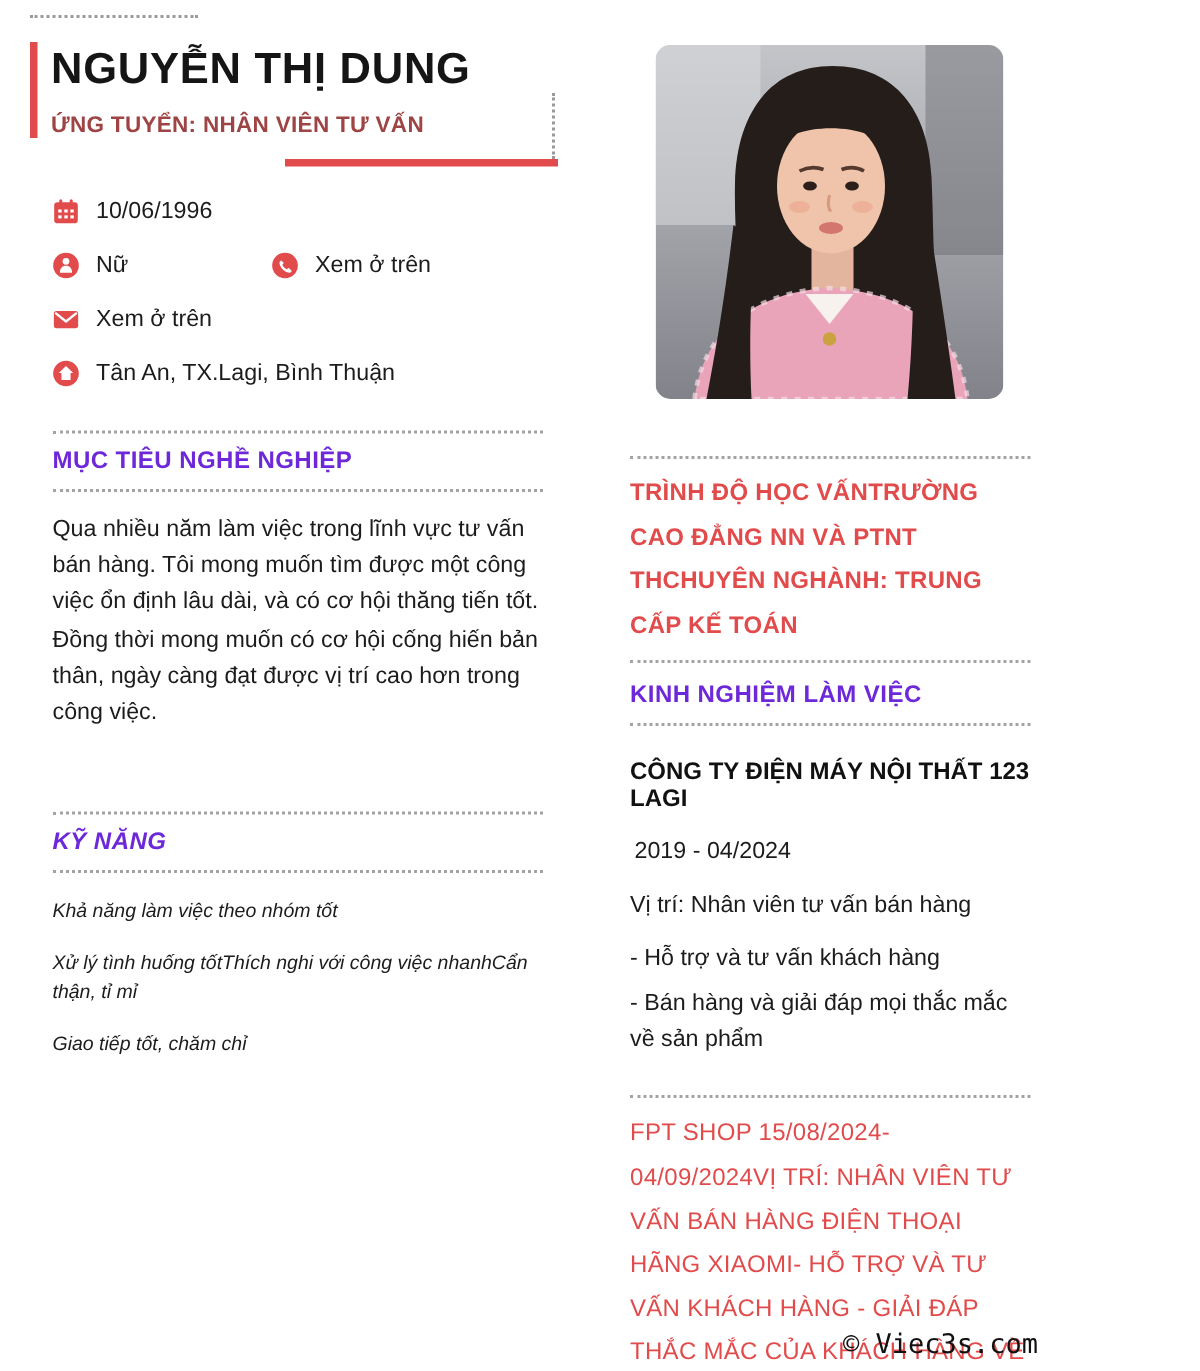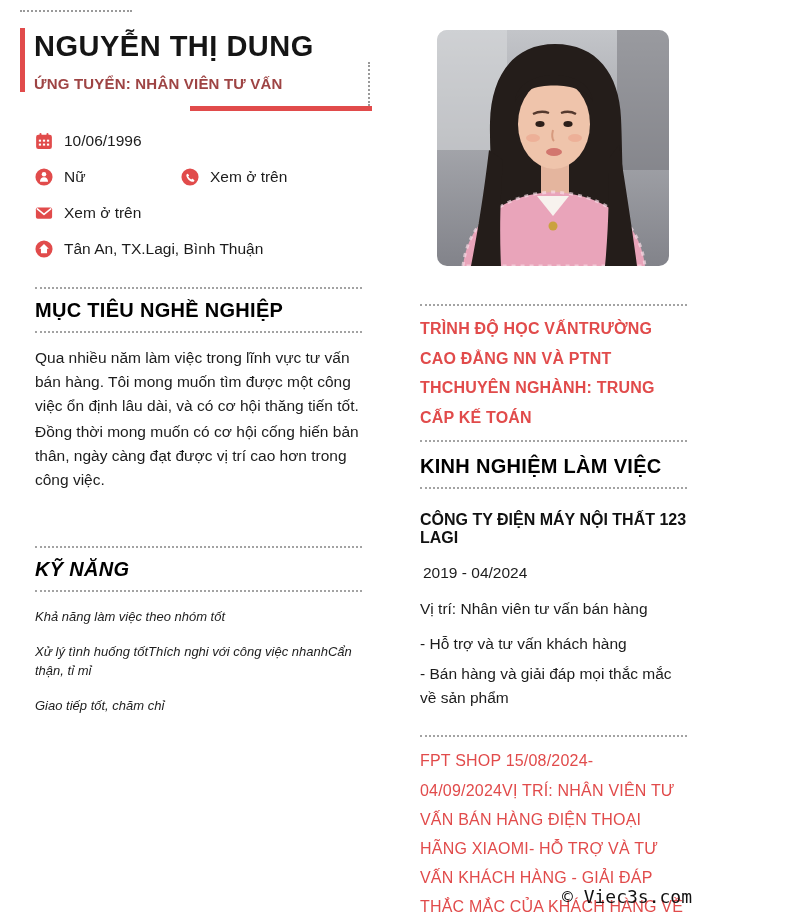--- a/index.html
+++ b/index.html
@@ -25,21 +25,21 @@
   
   .contact { margin-top: 18px; }
   .contact-row { display: flex; align-items: center; margin-bottom: 13px; min-height: 23px; font-size: 15.5px; }
   .contact-group { display: flex; align-items: center; }
   .contact-group.first { min-width: 146px; text-align: center; }
   .cicon { width: 18px; height: 18px; margin-right: 11px; flex: 0 0 18px; }
   .cicon svg { width: 18px; height: 18px; display: block; }
 
   
   .rule { border-top: 2px dotted #a3a3a3; }
-  .section-title { color: #000000; font-size: 20px; font-weight: bold; letter-spacing: .3px; padding: 10px 0 9px 0; }
+  .section-title { color: #6d28d9; font-size: 16px; font-weight: bold; letter-spacing: .3px; padding: 10px 0 9px 0; }
   .para { font-size: 15.5px; line-height: 1.55; margin-top: 13px; color: #1c1c1c; }
   .skill-item { font-size: 13px; line-height: 1.5; margin-top: 15px; }
   .skills-block { margin-top: 54px; font-style: italic; }
 
   
   .photo { width: 232px; height: 236px; margin: 20px 18px 0 auto; border-radius: 10px; overflow: hidden; }
   .photo svg { display: block; width: 232px; height: 236px; }
   .edu-rule { margin-top: 38px; }
   .edu-heading { color: #e14b4b; font-size: 16px; font-weight: bold; line-height: 1.85; padding: 8px 0; letter-spacing: .2px; }
   .company { font-size: 16px; font-weight: bold; color: #111; margin-top: 22px; }

